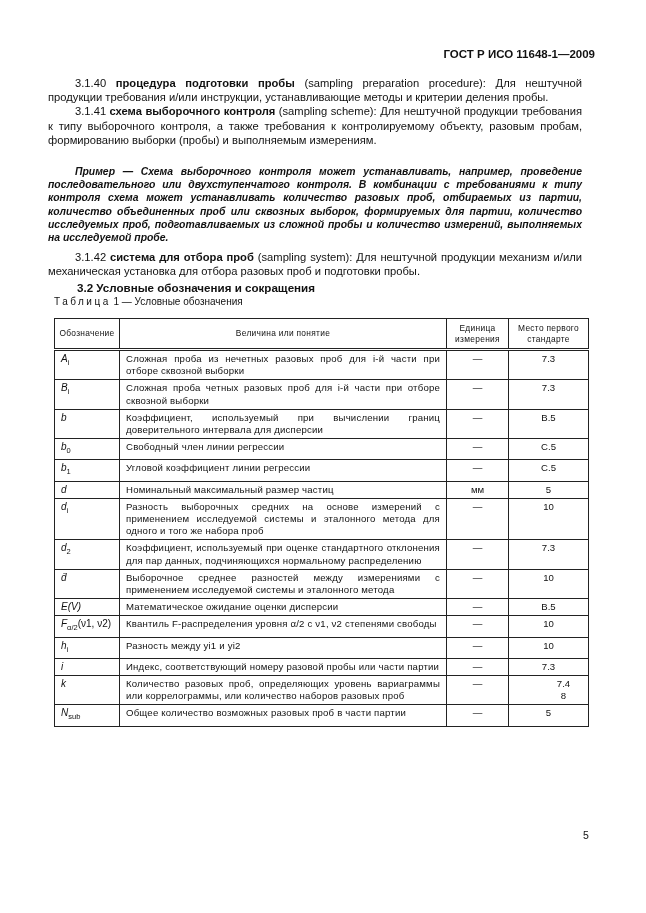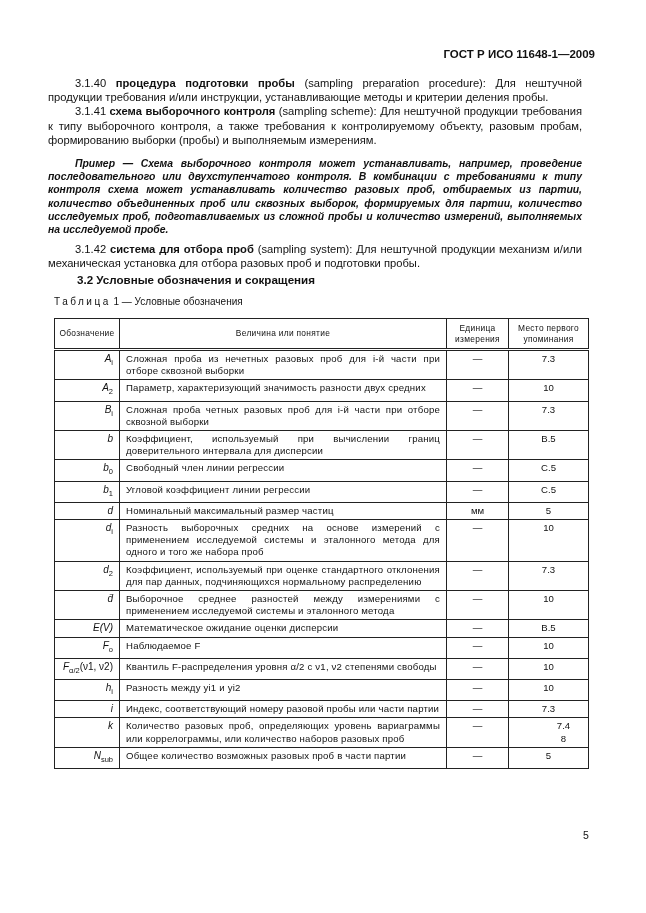--- a/index.html
+++ b/index.html
@@ -11,21 +11,21 @@
     position: absolute; top: 48px; right: 51px;
     font-size: 11.5px; font-weight: bold; letter-spacing: 0;
   }
   .body-text {
     position: absolute; left: 48px; width: 534px; top: 76px;
     font-size: 11.2px; line-height: 14.2px; text-align: justify;
   }
   .para { margin: 0; text-indent: 27px; }
   .para b { font-weight: bold; }
   .example {
-    margin: 10px 0 6px 0; text-indent: 27px; font-style: italic; font-weight: bold;
+    margin: 18px 0 6px 0; text-indent: 27px; font-style: italic; font-weight: bold;
     font-size: 10.4px; line-height: 13.2px; text-align: justify;
   }
   .subsection-title { margin: 2px; text-indent: 27px; font-weight: bold; font-size: 11.6px; }
   .table-caption {
     position: absolute; left: 54px; top: 296px; font-size: 10px;
   }
   .table-caption .spaced { letter-spacing: 2.5px; }
   table.symbols {
     position: absolute; left: 54px; top: 318px; width: 534px;
     border-collapse: collapse; font-size: 9.6px; table-layout: fixed;
@@ -33,21 +33,21 @@
   table.symbols td, table.symbols th {
     border: 1px solid #222; padding: 2px 6px; vertical-align: top;
     line-height: 12.2px; font-weight: normal;
   }
   table.symbols th {
     font-size: 8.4px; text-align: center; vertical-align: middle;
     border-bottom: 3px double #222; height: 25px; padding: 2px 3px; line-height: 11px;
     letter-spacing: 0.3px;
   }
   col.c1 { width: 65px; } col.c2 { width: 327px; } col.c3 { width: 62px; } col.c4 { width: 80px; }
-  td.sym { font-style: italic; font-size: 10px; text-align: right; }
+  td.sym { font-style: italic; font-size: 10px; }
   td.sym sub { font-style: normal; font-size: 7.5px; }
   td.desc { text-align: justify; letter-spacing: 0.2px; }
   td.unit, td.ref { text-align: center; }
   .page-number { position: absolute; left: 583px; top: 829px; font-size: 10.5px; }
 </style>
 </head>
 <body>
 
 <div class="doc-header">ГОСТ Р ИСО 11648-1—2009</div>
 
@@ -84,35 +84,29 @@
       <col class="c1">
       <col class="c2">
       <col class="c3">
       <col class="c4">
     </colgroup>
   <thead>
     <tr>
       <th>Обозначение</th>
       <th>Величина или понятие</th>
       <th>Единица измерения</th>
-      <th>Место первого упоминания</th>
+      <th>Место первого стандарте</th>
     </tr>
   </thead>
   <tbody id="table-body">
       <tr>
         <td class="sym"><span>A</span><sub>i</sub></td>
         <td class="desc">Сложная проба из нечетных разовых проб для i-й части при отборе сквозной выборки</td>
         <td class="unit">—</td>
         <td class="ref" style="white-space: pre-line;">7.3</td>
-      </tr>
-      <tr>
-        <td class="sym"><span>A</span><sub>2</sub></td>
-        <td class="desc">Параметр, характеризующий значимость разности двух средних</td>
-        <td class="unit">—</td>
-        <td class="ref" style="white-space: pre-line;">10</td>
       </tr>
       <tr>
         <td class="sym"><span>B</span><sub>i</sub></td>
         <td class="desc">Сложная проба четных разовых проб для i-й части при отборе сквозной выборки</td>
         <td class="unit">—</td>
         <td class="ref" style="white-space: pre-line;">7.3</td>
       </tr>
       <tr>
         <td class="sym"><span>b</span></td>
         <td class="desc">Коэффициент, используемый при вычислении границ доверительного интервала для дисперсии</td>
@@ -155,26 +149,20 @@
         <td class="unit">—</td>
         <td class="ref" style="white-space: pre-line;">10</td>
       </tr>
       <tr>
         <td class="sym"><span>E(V)</span></td>
         <td class="desc">Математическое ожидание оценки дисперсии</td>
         <td class="unit">—</td>
         <td class="ref" style="white-space: pre-line;">B.5</td>
       </tr>
       <tr>
-        <td class="sym"><span>F</span><sub>o</sub></td>
-        <td class="desc">Наблюдаемое F</td>
-        <td class="unit">—</td>
-        <td class="ref" style="white-space: pre-line;">10</td>
-      </tr>
-      <tr>
         <td class="sym"><span>F</span><sub>α/2</sub><span style="font-style: normal; margin-top: 12px;">(ν1, ν2)</span></td>
         <td class="desc">Квантиль F-распределения уровня α/2 с ν1, ν2 степенями свободы</td>
         <td class="unit">—</td>
         <td class="ref" style="white-space: pre-line;">10</td>
       </tr>
       <tr>
         <td class="sym"><span>h</span><sub>i</sub></td>
         <td class="desc">Разность между yi1 и yi2</td>
         <td class="unit">—</td>
         <td class="ref" style="white-space: pre-line;">10</td>

